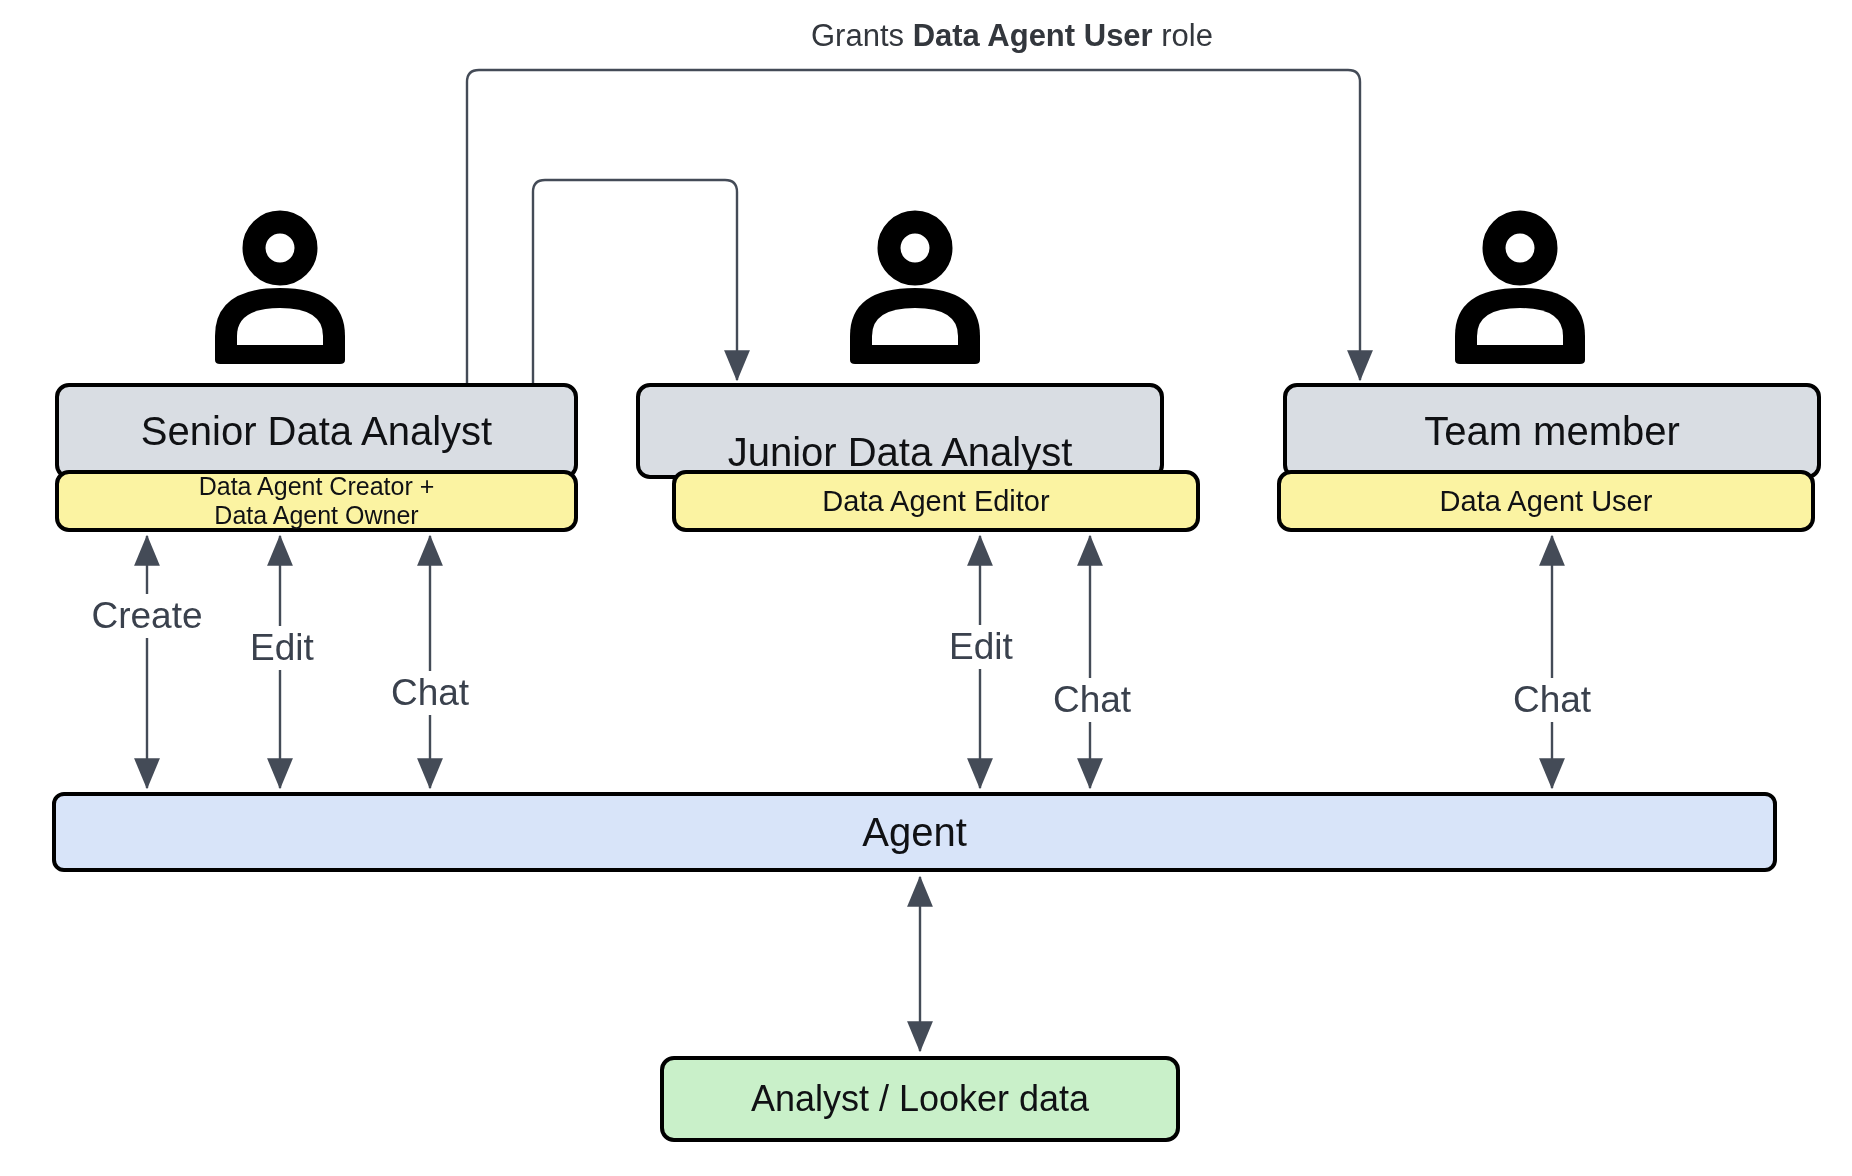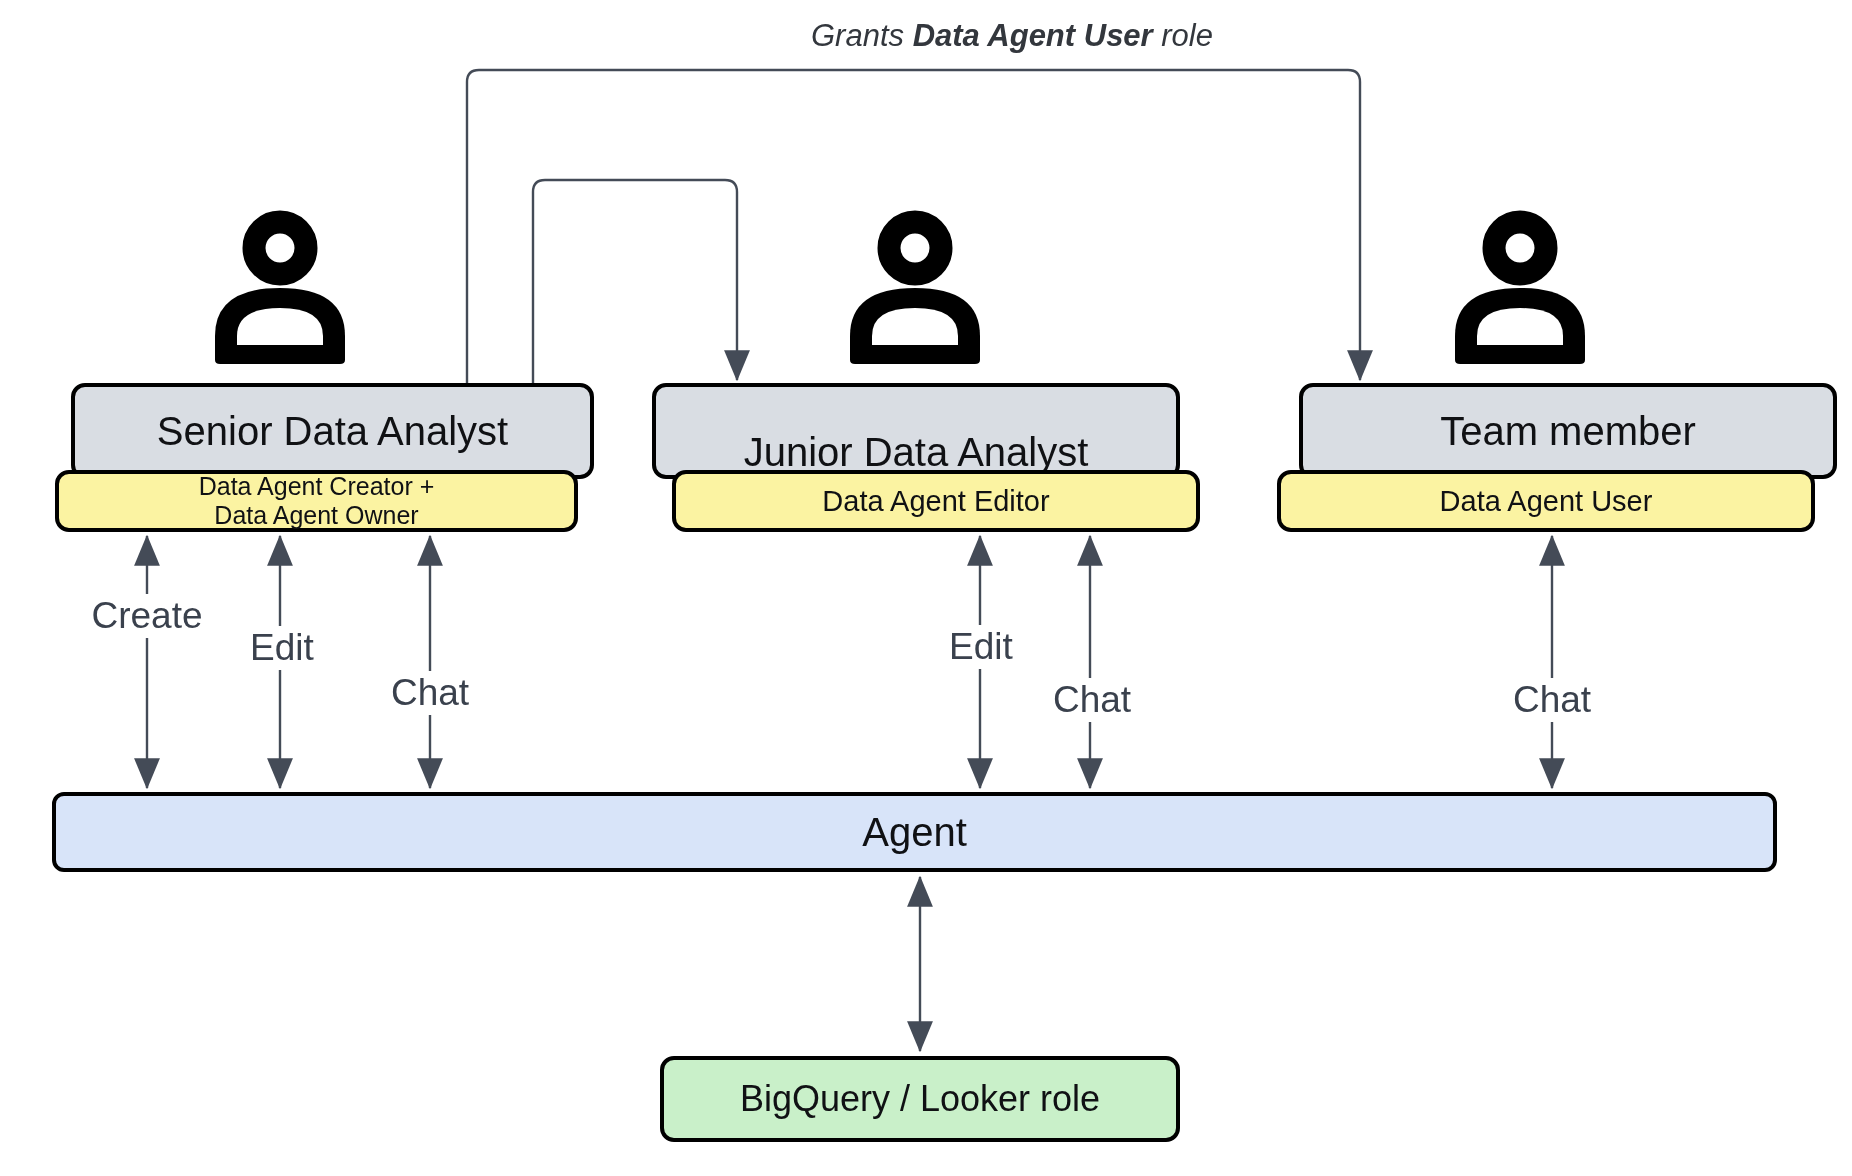--- a/index.html
+++ b/index.html
@@ -11,41 +11,41 @@
     overflow:hidden;
   }
   .overlay{position:absolute;left:0;top:0;z-index:1;}
   .conn{fill:none;stroke:var(--line,#444b57);stroke-width:2.4;}
   .box{
     position:absolute;z-index:2;box-sizing:border-box;
     border:4.5px solid var(--border,#000);
     display:flex;align-items:center;justify-content:center;
     text-align:center;color:#101114;
   }
-  .gray{background:var(--gray_fill,#d9dde3);border-radius:14px;height:96px;font-size:40px;margin-left:16px;}
+  .gray{background:var(--gray_fill,#d9dde3);border-radius:14px;height:96px;font-size:40px;}
   .yellow{background:var(--yellow_fill,#fbf3a2);border-radius:14px;height:62px;font-weight:400;}
   .role-one{font-size:29px;}
   .role-two{font-size:25px;line-height:1.16;flex-direction:column;}
   .agentbar{
     left:52px;top:792px;width:1725px;height:80px;
     background:var(--blue_fill,#d8e4f9);border-radius:12px;font-size:40px;
   }
   .datasource{
     left:660px;top:1056px;width:520px;height:86px;
     background:var(--green_fill,#c9f0c9);border-radius:14px;font-size:36px;
   }
   .action-label{
     position:absolute;z-index:3;transform:translate(-50%,-50%);
     background:#fff;padding:1px 9px;
     font-size:37px;color:#3a414d;white-space:nowrap;
   }
   .grant-label{
     position:absolute;z-index:3;transform:translate(-50%,-50%);
     background:#fff;padding:0 8px;
-    font-size:31px;font-style:italic;color:#33373d;white-space:nowrap;
+    font-size:31px;color:#33373d;white-space:nowrap;
   }
   .grant-label b{font-weight:700;}
   .person{position:absolute;z-index:2;}
 </style>
 </head>
 <body>
 
 <div class="canvas">
 
   <svg class="overlay" width="1852" height="1176" viewBox="0 0 1852 1176">
@@ -117,16 +117,16 @@
   <div class="action-label" style="left:430px;top:693px;">Chat</div>
   <div class="action-label" style="left:981px;top:647px;">Edit</div>
   <div class="action-label" style="left:1092px;top:700px;">Chat</div>
   <div class="action-label" style="left:1552px;top:700px;">Chat</div>
 
   <div class="box agentbar">
     <span>Agent</span>
   </div>
 
   <div class="box datasource">
-    <span>BigQuery / Looker role</span>
+    <span>Analyst / Looker data</span>
   </div>
 
 </div>
 
 </body></html>

